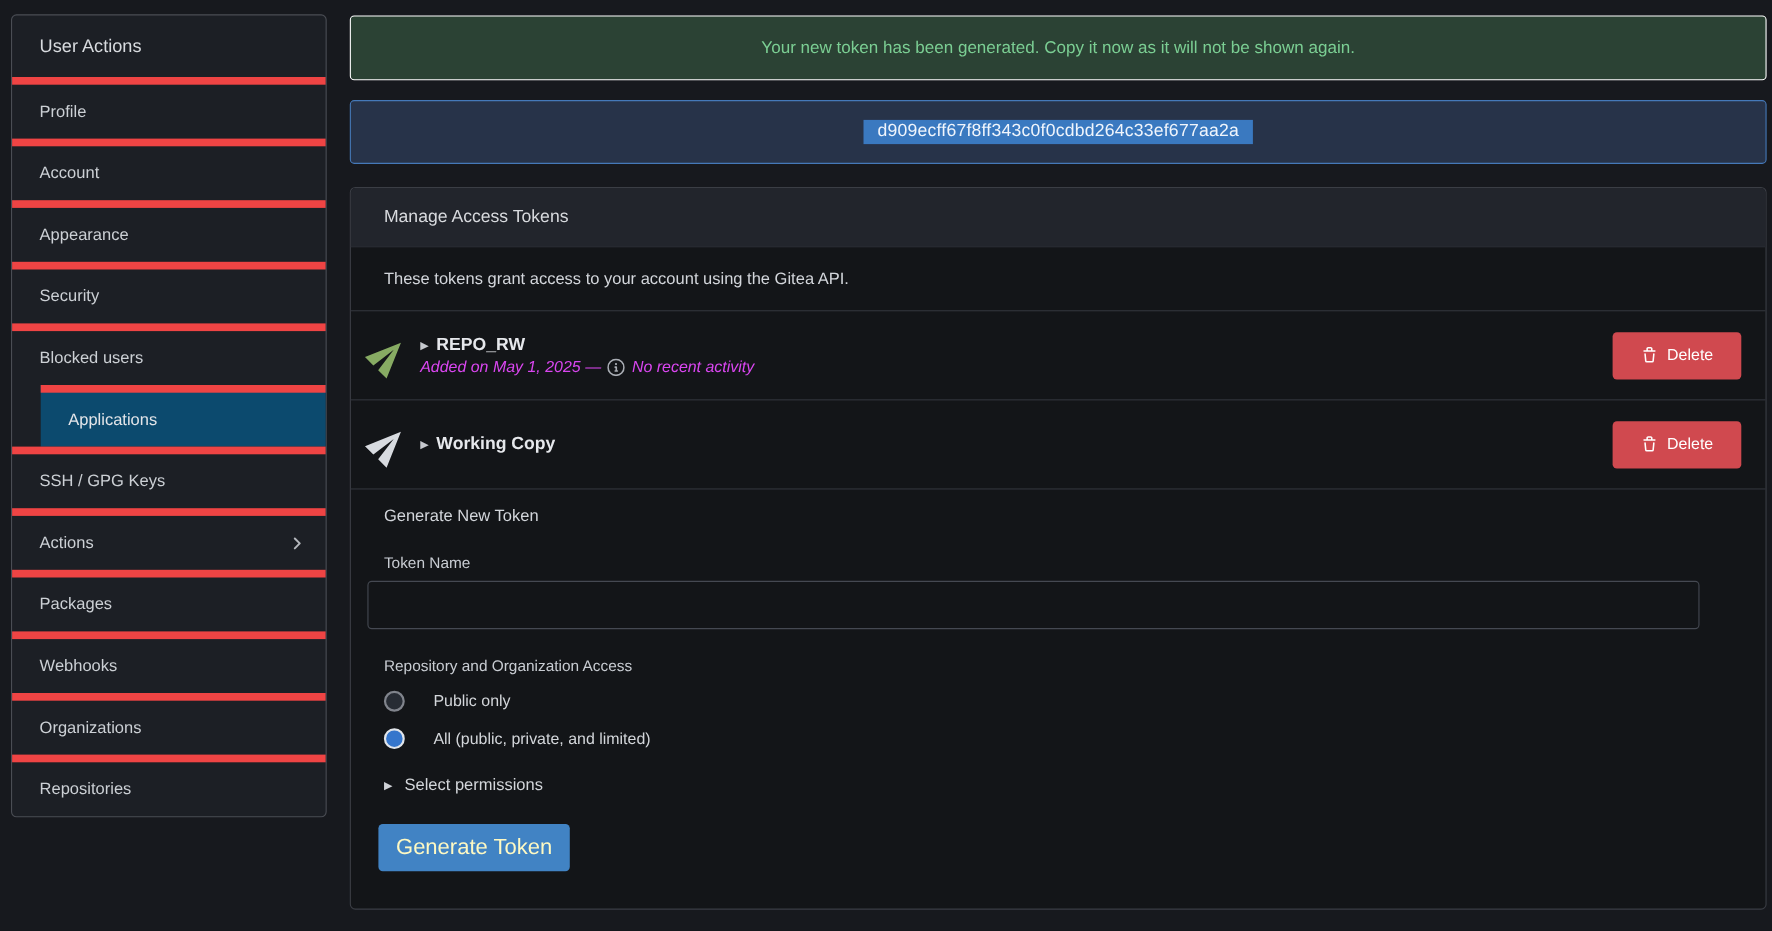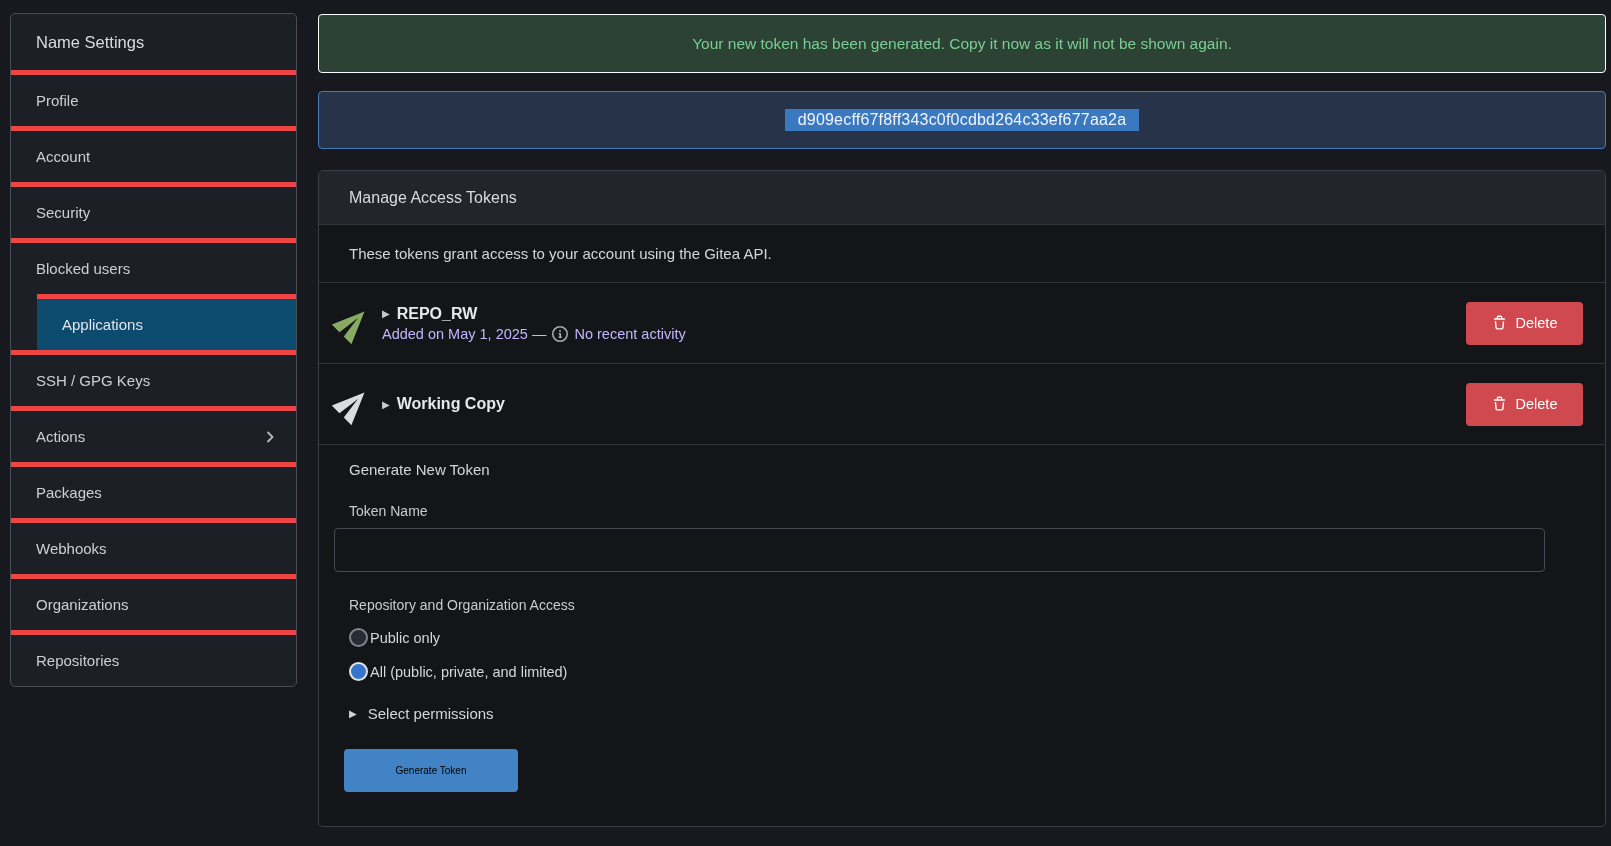--- a/index.html
+++ b/index.html
@@ -9,21 +9,21 @@
 
   
   .sidebar {
     position:absolute; left:10px; top:13px; width:287px;
     background:#1c1f25; border:1px solid #4a4d54; border-radius:5px;
   }
   .side-row {
     height:56px; display:flex; align-items:center;
     padding:0 18px 0 25px; color:#ccd0d5; font-size:15px; cursor:pointer;
   }
-  .side-row + .side-row { border-top:5px solid #ef4444; }
+  .side-row + .side-row { border-top:7px solid #ef4444; }
   .side-row.header { color:#d8dbdf; font-size:16.5px; cursor:default; }
   .side-row.active { background:#0c4a6e; color:#e3e5e9;margin-left:26px; }
   .side-row .spacer { flex:1; }
   .chev { width:16px; height:16px; opacity:.85; }
 
   
   .main { position:absolute; left:318px; top:14px; width:1288px; }
 
   .flash {
     height:59px; border:1px solid #ffffff; background:#2b4234; border-radius:4px;
@@ -52,64 +52,67 @@
   }
 
   .token-row {
     height:81px; display:flex; align-items:center; padding:0 22px 0 15px;
     border-bottom:1px solid #32353c;
   }
   .plane { width:37px; height:37px; transform:rotate(-45deg); flex:0 0 auto; }
   .token-info { margin-left:11px; display:flex; flex-direction:column; gap:3px; }
   .token-title { display:flex; align-items:center; gap:7px; color:#e6e8ec; font-size:16px; font-weight:bold; cursor:pointer; }
   .tri { font-size:10px; color:#c6c9ce; font-weight:normal; }
-  .token-meta { display:flex; align-items:center; gap:6px; color:#c4b5fd; font-size:14.5px; }
+  .token-meta { display:flex; align-items:center; gap:6px; color:#d946ef; font-size:14.5px; font-style:italic; }
   .info-ic { width:16px; height:16px; flex:0 0 auto; }
   .delete-btn {
     margin-left:auto; width:117px; height:43px; background:#d0494f; border:none; border-radius:4px;
     color:#ffffff; font-size:14.5px; font-family:inherit; display:flex; align-items:center; justify-content:center;
     gap:9px; cursor:pointer;
   }
   .trash { width:15px; height:16px; }
 
   
   .gen { padding:16px 60px 0 15px; }
   .gen .lbl-pad { padding-left:15px; }
   .gen-title { color:#d3d6db; font-size:15px; }
   .field-label { margin-top:25px; color:#c8ccd2; font-size:14px; }
   .txt-input {
     margin-top:9px; width:100%; height:44px; background:transparent; border:1px solid #454952;
     border-radius:4px; color:#dcdfe4; font-size:15px; padding:0 12px; font-family:inherit; outline:none;
   }
-  .radio-row { display:flex; align-items:center; gap:2px; margin-top:15px; padding-left:15px; cursor:pointer; }
+  .radio-row { display:flex; align-items:center; gap:26px; margin-top:15px; padding-left:15px; cursor:pointer; }
   .radio { width:19px; height:19px; border-radius:50%; flex:0 0 auto; }
   .radio.off { border:2px solid #80848c; background:#272c34; }
   .radio.on  { border:2px solid #e1e5ea; background:#3576cc; }
   .radio-label { color:#d3d6da; font-size:14.5px; }
   .select-perms { margin-top:24px; padding-left:15px; display:flex; align-items:center; gap:11px; color:#d3d6da; font-size:15px; cursor:pointer; }
   .select-perms .tri { color:#cfd2d7; }
   .gen-btn {
     margin-top:27px; margin-left:10px; width:174px; height:43px; background:#4183c4; border:none; border-radius:4px;
-    color:#000000; font-size:10px; font-family:inherit; cursor:pointer;
+    color:#fef9c3; font-size:20px; font-family:inherit; cursor:pointer;
   }
 </style>
 </head>
 <body>
 
 <div id="screen">
 
   <nav class="sidebar">
     <div class="side-row header">
-      <span>Name Settings</span>
+      <span>User Actions</span>
     </div>
     <div class="side-row">
         <span>Profile</span>
       </div>
     <div class="side-row">
         <span>Account</span>
+      </div>
+    <div class="side-row">
+        <span>Appearance</span>
       </div>
     <div class="side-row">
         <span>Security</span>
       </div>
     <div class="side-row">
         <span>Blocked users</span>
       </div>
     <div class="side-row active">
         <span>Applications</span>
       </div>

